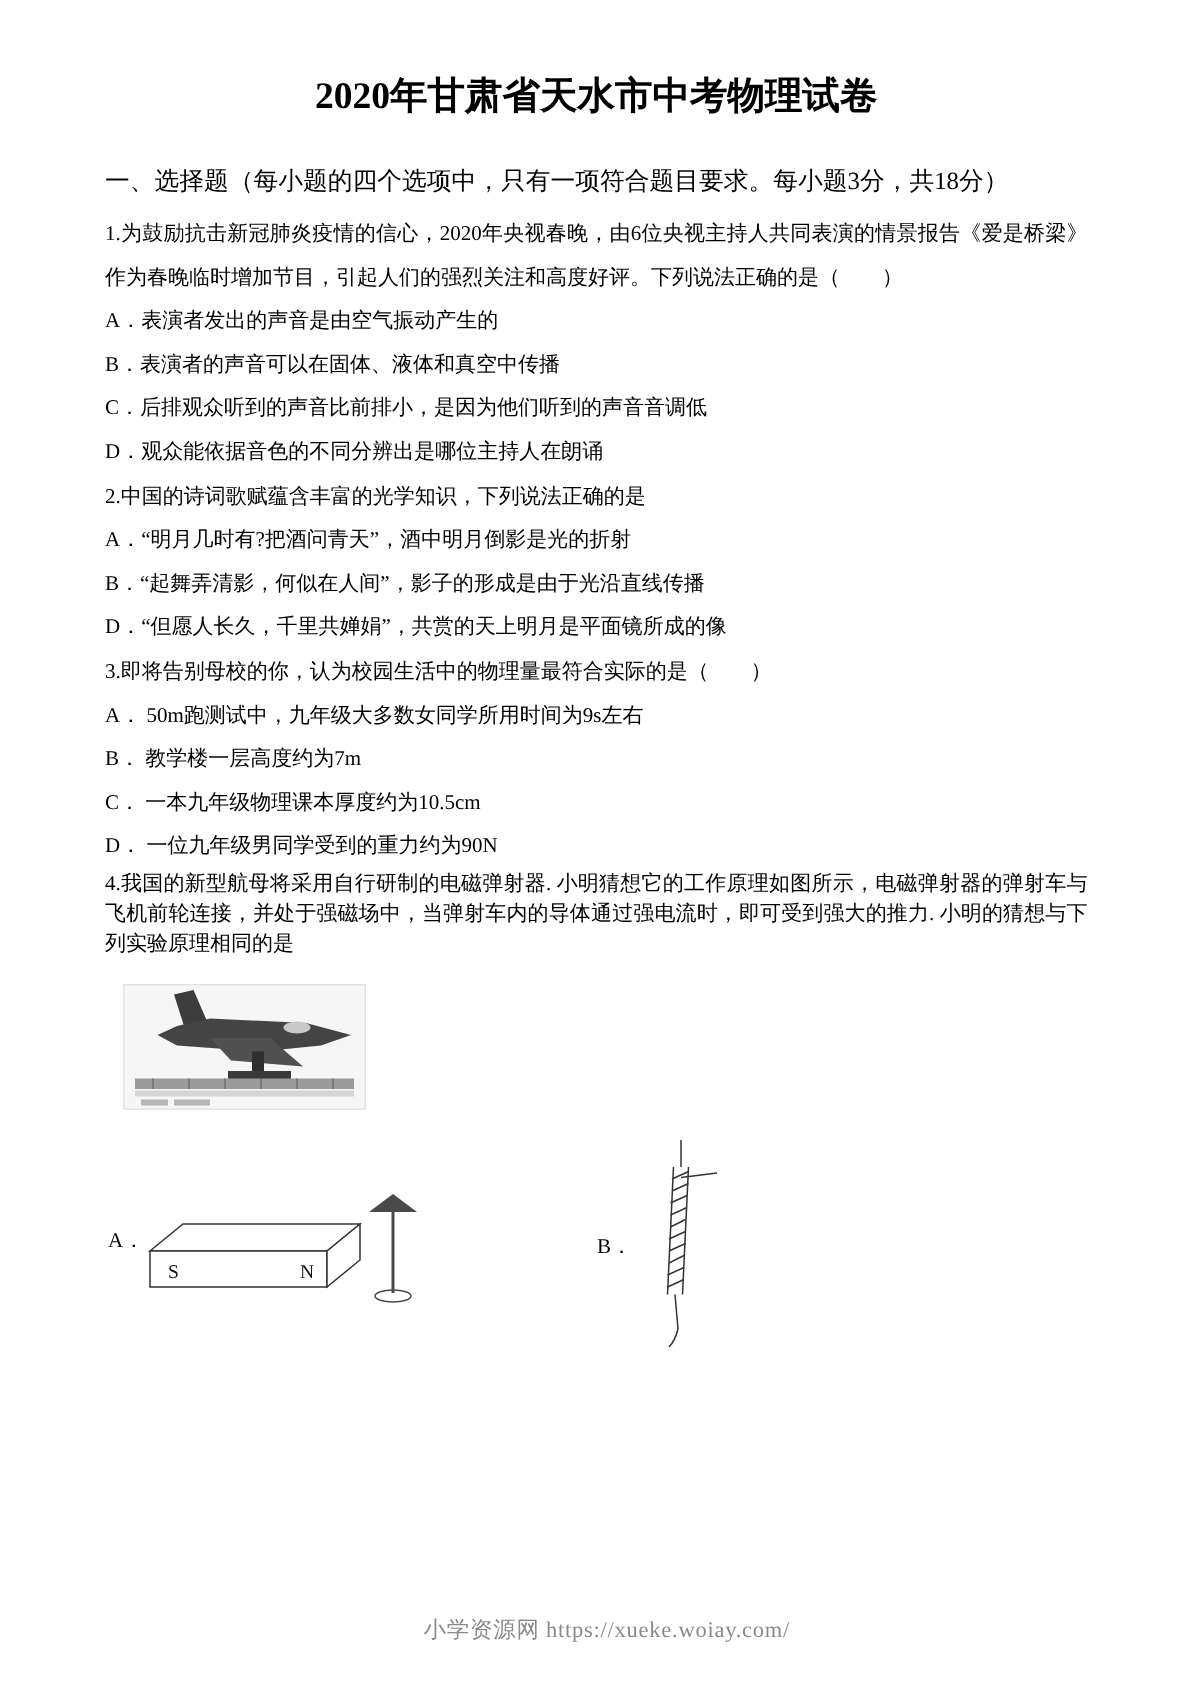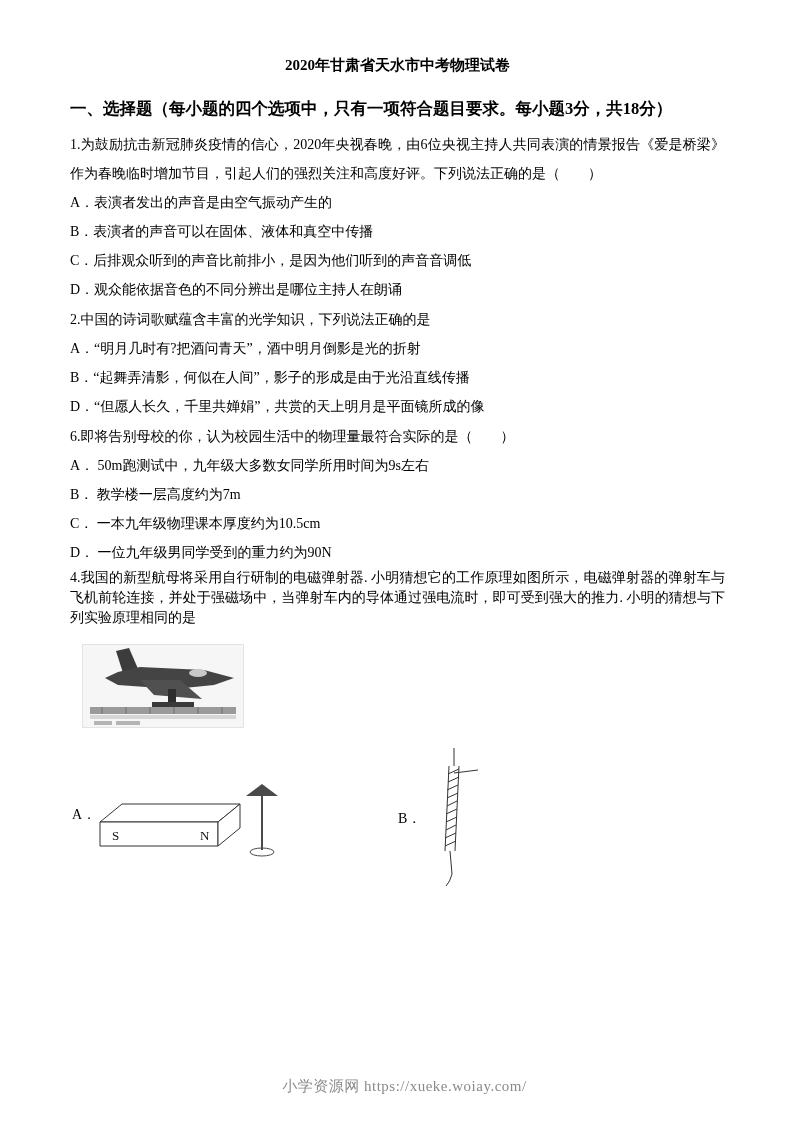--- a/index.html
+++ b/index.html
@@ -3,25 +3,25 @@
 <meta charset="utf-8">
 <style>
   * { margin:0; padding:0; box-sizing:border-box; }
   html,body { background:#ffffff; }
   body {
     width:793px; height:1122px; position:relative; overflow:hidden;
     font-family:"Liberation Serif","DejaVu Serif",serif; color:#000;
   }
   .page { position:absolute; inset:0; padding:50px 68px 0 70px; }
   .title {
-    font-size:15px; font-weight:bold; text-align:center;
-    line-height:30px; margin-bottom:16px;
+    font-size:25px; font-weight:bold; text-align:center;
+    line-height:30px; margin-bottom:28px;
   }
   .section-header {
-    font-size:16.5px; font-weight:bold; line-height:26px; margin-bottom:8px;
+    font-size:16.5px; font-weight:normal; line-height:26px; margin-bottom:8px;
   }
   .question { margin-top:1px; }
   .stem { font-size:14px; line-height:29px; text-align:justify; }
   .stem.wide { line-height:20px; }
   .option { font-size:14px; line-height:29px; white-space:pre-wrap;font-family:Liberation Serif, serif; }
   .figure-area { position:relative; height:272px; }
   .fig-jet { position:absolute; left:12px; top:16px; }
   .fig-a-label { position:absolute; left:2px; top:178px; font-size:14px; }
   .fig-magnet { position:absolute; left:20px; top:140px; }
   .fig-b-label { position:absolute; left:328px; top:182px; font-size:14px; }
@@ -49,21 +49,21 @@
   </div>
 
   <div class="question">
     <div class="stem">2.中国的诗词歌赋蕴含丰富的光学知识，下列说法正确的是</div>
     <div class="option">A．“明月几时有?把酒问青天”，酒中明月倒影是光的折射</div>
     <div class="option">B．“起舞弄清影，何似在人间”，影子的形成是由于光沿直线传播</div>
     <div class="option">D．“但愿人长久，千里共婵娟”，共赏的天上明月是平面镜所成的像</div>
   </div>
 
   <div class="question">
-    <div class="stem">6.即将告别母校的你，认为校园生活中的物理量最符合实际的是（　　）</div>
+    <div class="stem">3.即将告别母校的你，认为校园生活中的物理量最符合实际的是（　　）</div>
     <div class="option">A． 50m跑测试中，九年级大多数女同学所用时间为9s左右</div>
     <div class="option">B． 教学楼一层高度约为7m</div>
     <div class="option">C． 一本九年级物理课本厚度约为10.5cm</div>
     <div class="option">D． 一位九年级男同学受到的重力约为90N</div>
   </div>
 
   <div class="question">
     <div class="stem wide">4.我国的新型航母将采用自行研制的电磁弹射器. 小明猜想它的工作原理如图所示，电磁弹射器的弹射车与飞机前轮连接，并处于强磁场中，当弹射车内的导体通过强电流时，即可受到强大的推力. 小明的猜想与下列实验原理相同的是</div>
 
     <div class="figure-area">

